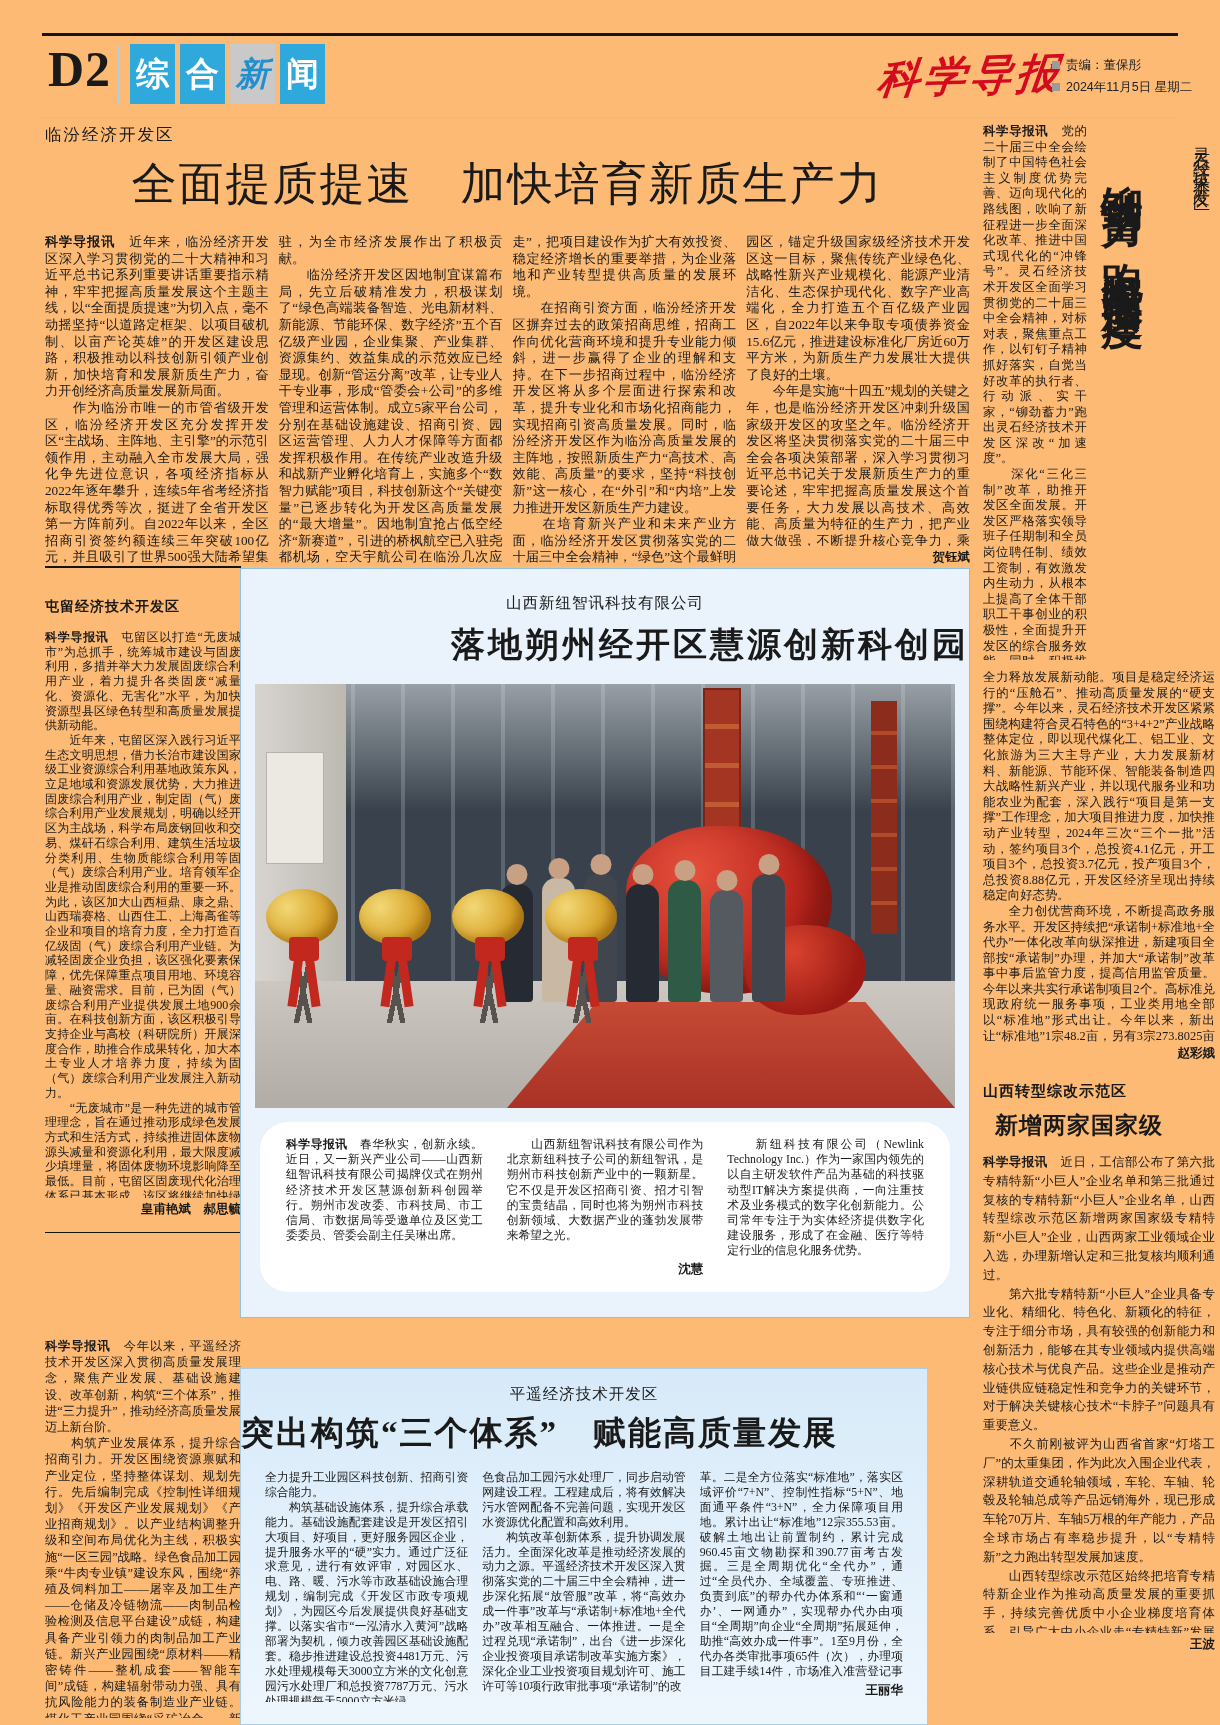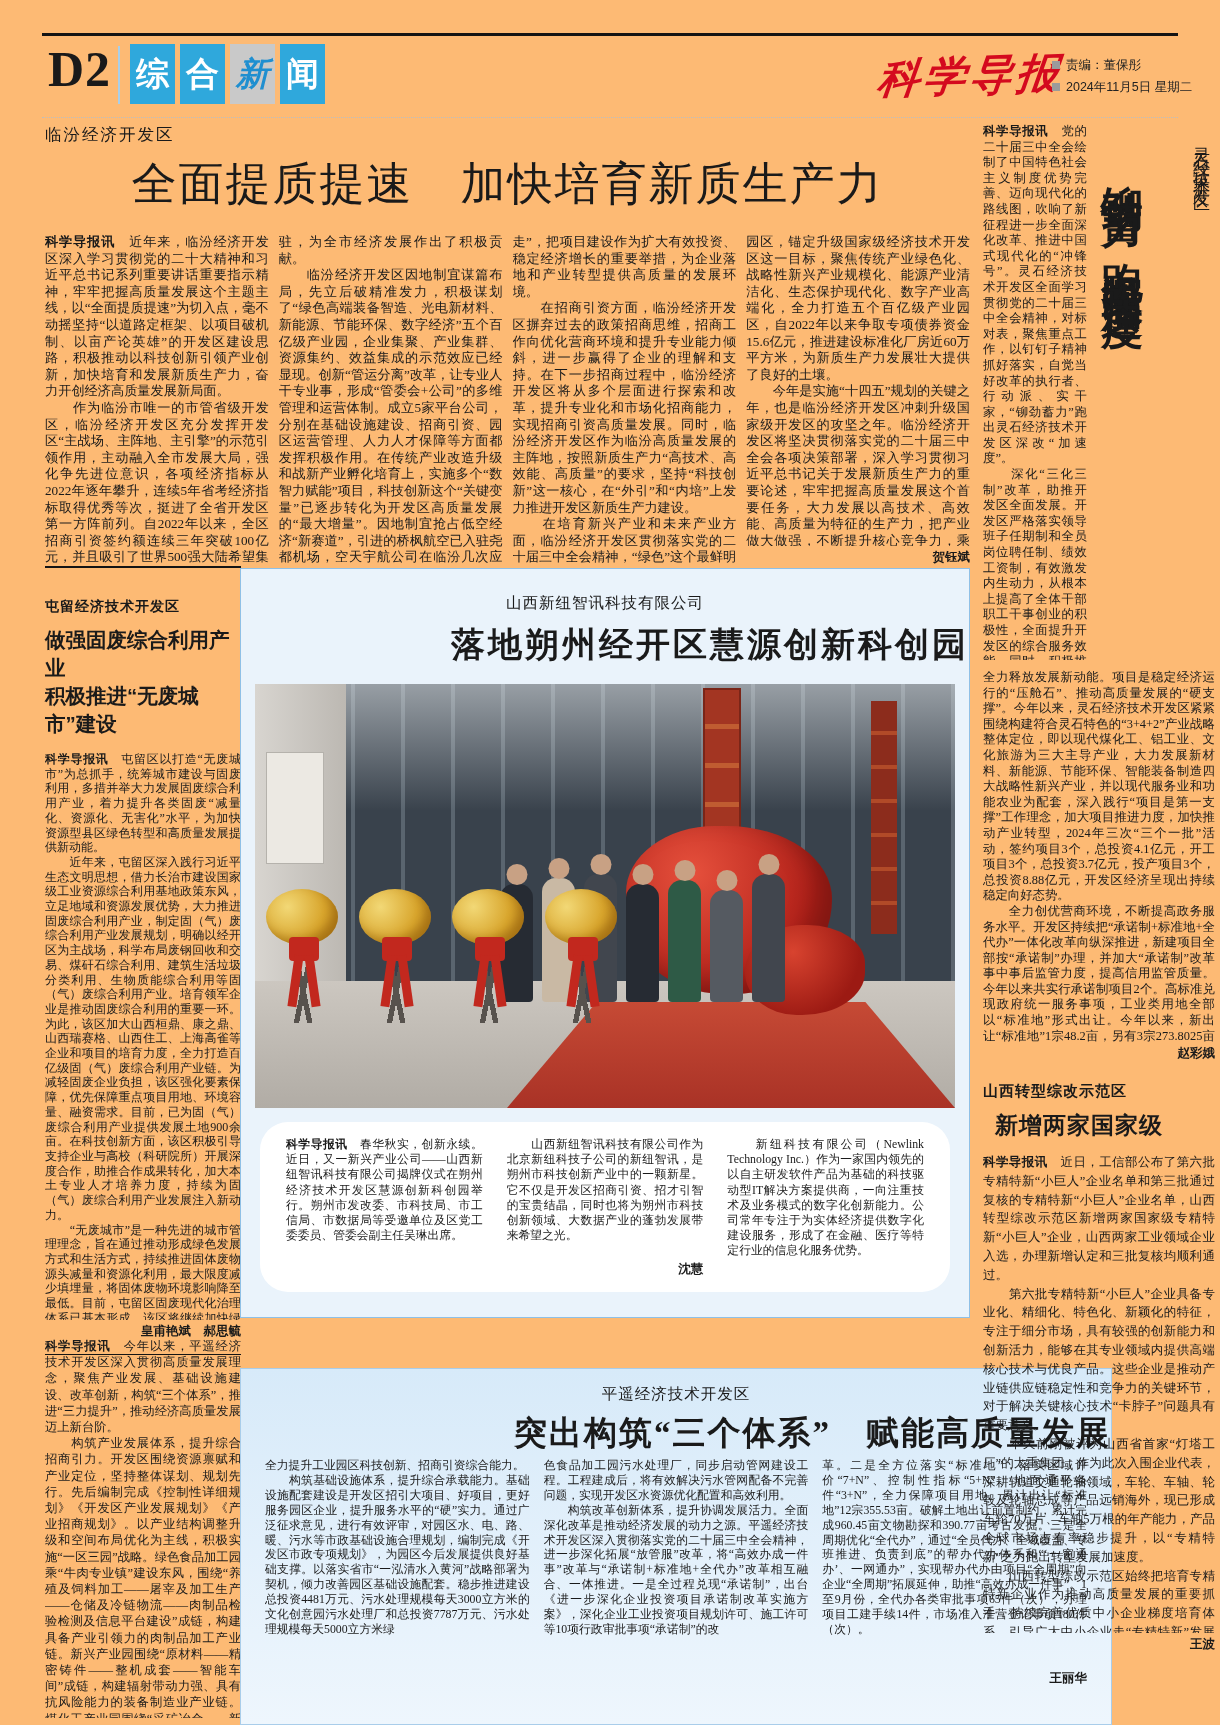--- a/index.html
+++ b/index.html
@@ -55,25 +55,25 @@
   
   .py-left{left:45px;top:1338px;width:196px;height:380px;font-size:12.3px;line-height:16.2px;}
   
   .xn-box{left:240px;top:568px;width:730px;height:750px;background:#eaf3fb;border:1px solid #8fc0e6;box-sizing:border-box;}
   .xn-kicker{text-align:center;margin-top:24px;font-family:"Liberation Sans",sans-serif;font-size:15.5px;letter-spacing:1px;}
   .xn-headline{text-align:right;font-weight:bold;font-size:34px;letter-spacing:3px;margin-top:8px;}
   .photo{position:relative;margin:16px auto 0;width:700px;height:424px;overflow:hidden;background:#c7c2bb;}
   .xn-panel{margin:14px auto 0;width:638px;background:#fff;border-radius:28px;padding:15px 26px;display:flex;gap:24px;}
   .xn-col{flex:1;height:140px;font-size:11.8px;line-height:15.2px;}
   
-  .py-box{left:240px;top:1368px;width:872px;height:357px;background:linear-gradient(180deg,#d7eaf9,#eef6fd);
+  .py-box{left:240px;top:1368px;width:688px;height:357px;background:linear-gradient(180deg,#d7eaf9,#eef6fd);
           border:1px solid #a9cdea;box-sizing:border-box;}
   .py-kicker{text-align:center;margin-top:15px;font-family:"Liberation Sans",sans-serif;font-size:15.5px;letter-spacing:1px;}
-  .py-headline{text-align:right;font-weight:bold;font-size:33px;letter-spacing:2px;margin-top:6px;}
-  .py-cols{margin:2px 24px 0;display:flex;gap:14px;}
+  .py-headline{text-align:left;font-weight:bold;font-size:33px;letter-spacing:2px;margin-top:6px;}
+  .py-cols{margin:14px 24px 0;display:flex;gap:14px;}
   .py-col{flex:1;height:232px;font-size:11.8px;line-height:14.9px;}
   
   .ph-glass{position:absolute;left:0;top:0;width:100%;height:72%;
             background:repeating-linear-gradient(90deg,#39424c 0 46px,#5a656f 46px 50px);}
   .ph-glass-glare{position:absolute;left:0;top:0;width:100%;height:30%;
             background:linear-gradient(180deg,rgba(230,235,238,.55),rgba(230,235,238,0));}
   .ph-wall{position:absolute;left:0;top:0;width:13%;height:72%;background:linear-gradient(90deg,#d8d5d0,#bcb8b2);}
   .ph-board{position:absolute;left:1.5%;top:16%;width:8%;height:26%;background:#ece9e3;border:1px solid #b5b2ac;}
   .ph-sign{position:absolute;left:64%;top:1%;width:34px;height:64%;
            background:repeating-linear-gradient(180deg,#a33522 0 34px,#c05c31 34px 39px);border:2px solid #7a2518;}
@@ -162,24 +162,20 @@
       <div class="ls-kicker">灵石经济技术开发区</div>
     </div>
     <div class="ls-body-bottom body-txt">全力释放发展新动能。项目是稳定经济运行的“压舱石”、推动高质量发展的“硬支撑”。今年以来，灵石经济技术开发区紧紧围绕构建符合灵石特色的“3+4+2”产业战略整体定位，即以现代煤化工、铝工业、文化旅游为三大主导产业，大力发展新材料、新能源、节能环保、智能装备制造四大战略性新兴产业，并以现代服务业和功能农业为配套，深入践行“项目是第一支撑”工作理念，加大项目推进力度，加快推动产业转型，2024年三次“三个一批”活动，签约项目3个，总投资4.1亿元，开工项目3个，总投资3.7亿元，投产项目3个，总投资8.88亿元，开发区经济呈现出持续稳定向好态势。
 　　全力创优营商环境，不断提高政务服务水平。开发区持续把“承诺制+标准地+全代办”一体化改革向纵深推进，新建项目全部按“承诺制”办理，并加大“承诺制”改革事中事后监管力度，提高信用监管质量。今年以来共实行承诺制项目2个。高标准兑现政府统一服务事项，工业类用地全部以“标准地”形式出让。今年以来，新出让“标准地”1宗48.2亩，另有3宗273.8025亩正在走程序，预计年底完成出让。强化领办代办队伍建设，实行一项目一方案办法，推行一项目一管家模式，为投资项目提供“需求式”服务，今年以来，已为17个项目提供代办服务。</div>
     <div class="author">赵彩娥</div>
   </div>
 
   <div class="abs tunliu">
     <div class="tl-rule"></div>
     <div class="tl-kicker">屯留经济技术开发区</div>
-    <div class="tl-headline">
-      <div>做强固废综合利用产业</div>
-      <div>积极推进“无废城市”建设</div>
-    </div>
     <div class="tl-body body-txt"><strong class="lead">科学导报讯</strong><span>　屯留区以打造“无废城市”为总抓手，统筹城市建设与固废利用，多措并举大力发展固废综合利用产业，着力提升各类固废“减量化、资源化、无害化”水平，为加快资源型县区绿色转型和高质量发展提供新动能。
 　　近年来，屯留区深入践行习近平生态文明思想，借力长治市建设国家级工业资源综合利用基地政策东风，立足地域和资源发展优势，大力推进固废综合利用产业，制定固（气）废综合利用产业发展规划，明确以经开区为主战场，科学布局废钢回收和交易、煤矸石综合利用、建筑生活垃圾分类利用、生物质能综合利用等固（气）废综合利用产业。培育领军企业是推动固废综合利用的重要一环。为此，该区加大山西桓鼎、康之鼎、山西瑞赛格、山西住工、上海高雀等企业和项目的培育力度，全力打造百亿级固（气）废综合利用产业链。为减轻固废企业负担，该区强化要素保障，优先保障重点项目用地、环境容量、融资需求。目前，已为固（气）废综合利用产业提供发展土地900余亩。在科技创新方面，该区积极引导支持企业与高校（科研院所）开展深度合作，助推合作成果转化，加大本土专业人才培养力度，持续为固（气）废综合利用产业发展注入新动力。
 　　“无废城市”是一种先进的城市管理理念，旨在通过推动形成绿色发展方式和生活方式，持续推进固体废物源头减量和资源化利用，最大限度减少填埋量，将固体废物环境影响降至最低。目前，屯留区固废现代化治理体系已基本形成。该区将继续加快绿色低碳转型步伐，深化推进固体废物减量化、资源化、无害化，着力建设水清、天蓝、土净、无废的美丽屯留，切实走出一条环境治理与产业发展相结合的屯留绿色发展之路。</span></div>
     <div class="author">皇甫艳斌　郝思毓</div>
     <div class="tl-rule-b"></div>
   </div>
 
   <div class="abs py-left body-txt"><strong class="lead">科学导报讯</strong><span>　今年以来，平遥经济技术开发区深入贯彻高质量发展理念，聚焦产业发展、基础设施建设、改革创新，构筑“三个体系”，推进“三力提升”，推动经济高质量发展迈上新台阶。
 　　构筑产业发展体系，提升综合招商引力。开发区围绕资源禀赋和产业定位，坚持整体谋划、规划先行。先后编制完成《控制性详细规划》《开发区产业发展规划》《产业招商规划》。以产业结构调整升级和空间布局优化为主线，积极实施“一区三园”战略。绿色食品加工园乘“牛肉专业镇”建设东风，围绕“养殖及饲料加工——屠宰及加工生产——仓储及冷链物流——肉制品检验检测及信息平台建设”成链，构建具备产业引领力的肉制品加工产业链。新兴产业园围绕“原材料——精密铸件——整机成套——智能车间”成链，构建辐射带动力强、具有抗风险能力的装备制造业产业链。煤化工产业园围绕“采矿冶金——新材料——光电材料及器件制造”成链，构建涵盖煤化工、新能源、新材料集聚发展的现代煤化工新质产业链。通过产业的转型升级，</span></div>
 

